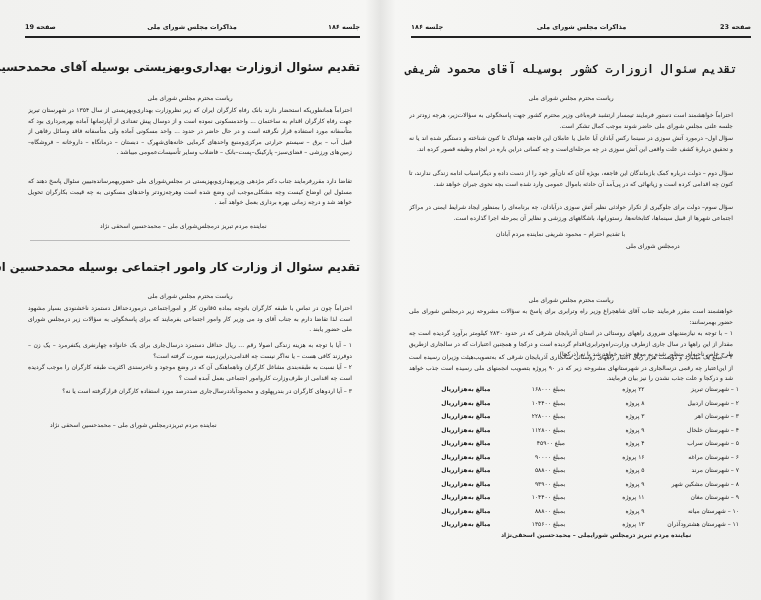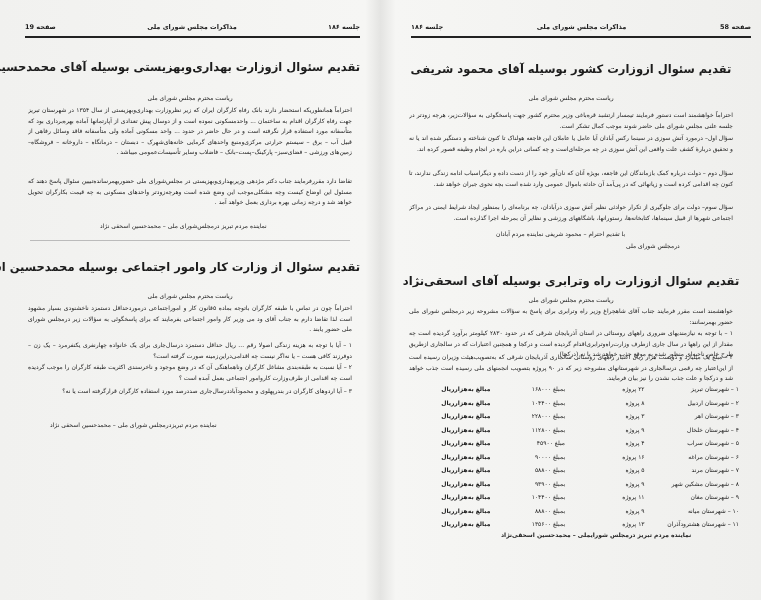--- a/index.html
+++ b/index.html
@@ -44,35 +44,34 @@
     <div class="addr" style="top:292px;">ریاست محترم مجلس شورای ملی</div>
     <div class="para" style="top:303px; height:32px; overflow:hidden;">احتراماً چون در تماس با طبقه کارگران باتوجه بماده ۵قانون کار و اموراجتماعی درموردحداقل دستمزد ناخشنودی بسیار مشهود است لذا تقاضا دارم به جناب آقای ود می وزیر کار وامور اجتماعی بفرمایند که برای پاسخگوئی به سؤالات زیر درمجلس شورای ملی حضور یابند .</div>
     <div class="para" style="top:340px; height:22px; overflow:hidden;">۱ – آیا با توجه به هزینه زندگی اصولا رقم ... ریال حداقل دستمزد درسال‌جاری برای یک خانواده چهارنفری یکنفرمرد – یک زن – دوفرزند کافی هست – یا نه‌اگر نیست چه اقدامی‌دراین‌زمینه صورت گرفته است؟</div>
     <div class="para" style="top:362px; height:22px; overflow:hidden;">۲ – آیا نسبت به طبقه‌بندی مشاغل کارگران وناهماهنگی آن که در وضع موجود و ناخرسندی اکثریت طبقه کارگران را موجب گردیده است چه اقدامی از طرف‌وزارت کاروامور اجتماعی بعمل آمده است ؟</div>
     <div class="para" style="top:386px; height:22px; overflow:hidden;">۳ – آیا اردوهای کارگران در بندرپهلوی و محمودآباددرسال‌جاری صددرصد مورد استفاده کارگران قرارگرفته است یا نه؟</div>
     <div class="sig" style="top:421px; left:50px;">نماینده مردم تبریزدرمجلس شورای ملی – محمدحسین اسحقی نژاد</div>
   </div>
 
   <div class="page right">
     <div class="header" style="left:30px; right:10px;">
-      <span>صفحه 58</span>
+      <span>صفحه 23</span>
       <span>مذاکرات مجلس شورای ملی</span>
       <span>جلسه ۱۸۶</span>
     </div>
 
-    <div class="title" style="top:62px;">تقدیم سئوال ازوزارت کشور بوسیله آقای محمود شریفی</div>
+    <div class="title" style="top:62px;font-family:Liberation Mono, monospace;">تقدیم سئوال ازوزارت کشور بوسیله آقای محمود شریفی</div>
     <div class="addr" style="top:94px;">ریاست محترم مجلس شورای ملی</div>
     <div class="para" style="top:110px; height:22px; overflow:hidden;">احتراماً خواهشمند است دستور فرمایند تیمسار ارتشبد قره‌باغی وزیر محترم کشور جهت پاسخگوئی به سؤالات‌زیر، هرچه زودتر در جلسه علنی مجلس شورای ملی حاضر شوند موجب کمال تشکر است.</div>
     <div class="para" style="top:133px; height:32px; overflow:hidden;">سؤال اول– درمورد آتش سوزی در سینما رکس آبادان آیا عامل یا عاملان این فاجعه هولناک تا کنون شناخته و دستگیر شده اند یا نه و تحقیق دربارهٔ کشف علت واقعی این آتش سوزی در چه مرحله‌ای‌است و چه کسانی دراین باره در انجام وظیفه قصور کرده اند.</div>
     <div class="para" style="top:168px; height:32px; overflow:hidden;">سؤال دوم – دولت درباره کمک بازماندگان این فاجعه، بویژه آنان که نان‌آور خود را از دست داده و دیگراسباب ادامه زندگی ندارند، تا کنون چه اقدامی کرده است و زیانهائی که در پی‌آمد آن حادثه باموال عمومی وارد شده است بچه نحوی جبران خواهد شد.</div>
     <div class="para" style="top:202px; height:32px; overflow:hidden;">سؤال سوم– دولت برای جلوگیری از تکرار حوادثی نظیر آتش سوزی درآبادان، چه برنامه‌ای را بمنظور ایجاد شرایط ایمنی در مراکز اجتماعی شهرها از قبیل سینماها، کتابخانه‌ها، رستورانها، باشگاههای ورزشی و نظایر آن بمرحله اجرا گذارده است.</div>
     <div class="sig" style="top:230px; left:115px;">با تقدیم احترام – محمود شریفی نماینده مردم آبادان</div>
     <div class="sig" style="top:242px; left:245px;">درمجلس شورای ملی</div>
 
-    <div class="title" style="top:274px;">تقدیم سئوال ازوزارت راه وترابری بوسیله آقای اسحقی‌نژاد</div>
     <div class="addr" style="top:296px;">ریاست محترم مجلس شورای ملی</div>
     <div class="para" style="top:306px; height:22px; overflow:hidden;">خواهشمند است مقرر فرمایند جناب آقای شاهچراغ وزیر راه وترابری برای پاسخ به سؤالات مشروحه زیر درمجلس شورای ملی حضور بهمرسانند:</div>
     <div class="para" style="top:328px; height:32px; overflow:hidden;">۱ – با توجه به نیازمندیهای ضروری راههای روستائی در استان آذربایجان شرقی که در حدود ۲۸۳۰ کیلومتر برآورد گردیده است چه مقدار از این راهها در سال جاری ازطرف وزارت‌راه‌وترابری‌اقدام گردیده است و درکجا و همچنین اعتبارات که در سالجاری ازطریق طرح خاص ناحیه‌ای منظور شده به موقع جذب خواهد شد یا نه (درکجا)</div>
     <div class="para" style="top:352px; height:32px; overflow:hidden;">۲ – مبلغ یک میلیارد و دویست هزار ریال اعتبار راههای روستائی سالجاری آذربایجان شرقی که به‌تصویب‌هیئت وزیران رسیده است از این‌اعتبار چه رقمی درسالجاری در شهرستانهای مشروحه زیر که در ۹۰ پروژه بتصویب انجمنهای ملی رسیده است جذب خواهد شد و درکجا و علت جذب نشدن را نیز بیان فرمایند.</div>
 
     <div class="tbl">
       <div class="row">
           <span class="c1">۱ – شهرستان تبریز</span>
           <span class="c2">۲۲ پروژه</span>
           <span class="c3">بمبلغ ۱۶۸۰۰۰</span>

